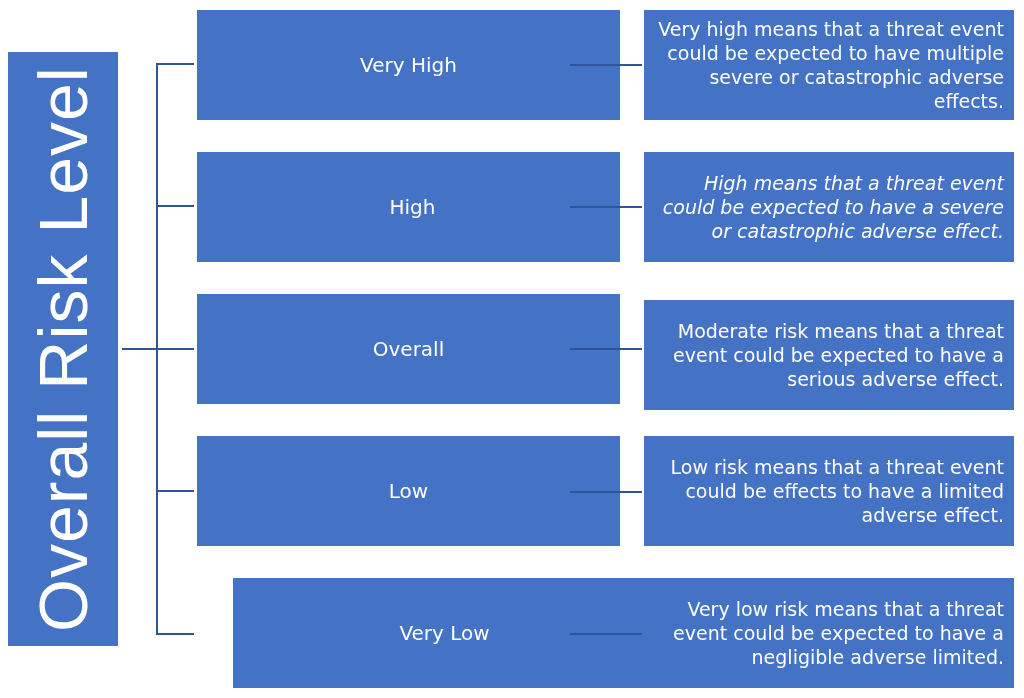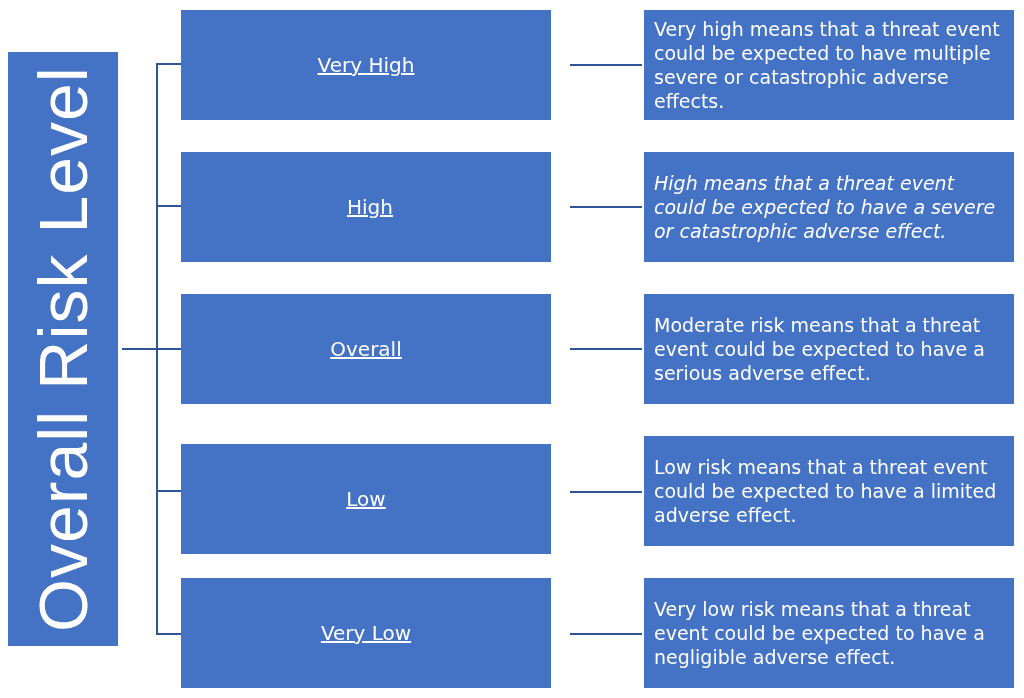--- a/index.html
+++ b/index.html
@@ -14,21 +14,21 @@
       overflow: hidden;
       font-family: "DejaVu Sans", "Liberation Sans", sans-serif;
     }
     .box {
       position: absolute;
       background: #4472C4;
       color: #ffffff;
       display: flex;
       align-items: center;
       justify-content: center;
-      text-align: left;
+      text-align: right;
       box-sizing: border-box;
     }
     .title-box {
       left: 8px;
       top: 52px;
       width: 110px;
       height: 594px;
     }
     .title-text {
       position: absolute;
@@ -36,25 +36,24 @@
       top: 50%;
       transform: translate(-50%, -50%) rotate(-90deg);
       white-space: nowrap;
       font-family: "Liberation Sans", "DejaVu Sans", sans-serif;
       font-size: 68px;
       line-height: 1;
       letter-spacing: 1px;
       color: #ffffff;
     }
     .level-box {
-      left: 181px;
-      width: 370px;
+      left: 197px;
+      width: 423px;
       height: 110px;
       font-size: 20px;
-      text-decoration: underline;
     }
     .desc-box {
       left: 644px;
       width: 370px;
       height: 110px;
       font-size: 19px;
       line-height: 24px;
       padding: 0 10px;
     }
     .line {
@@ -79,40 +78,40 @@
 
 <div class="box level-box" style="top:10px;">
   <span>Very High</span>
 </div>
 <div class="box level-box" style="top:152px;padding-left:8px;">
   <span>High</span>
 </div>
 <div class="box level-box" style="top:294px;">
   <span>Overall</span>
 </div>
-<div class="box level-box" style="top:436px;margin-top:8px;">
+<div class="box level-box" style="top:436px;">
   <span>Low</span>
 </div>
-<div class="box level-box" style="top:578px;">
+<div class="box level-box" style="top:578px;margin-left:36px;">
   <span>Very Low</span>
 </div>
 
 <div class="line" style="left:570px; top:64px; width:72px; height:2px;"></div>
 <div class="line" style="left:570px; top:206px; width:72px; height:2px;"></div>
 <div class="line" style="left:570px; top:348px; width:72px; height:2px;"></div>
 <div class="line" style="left:570px; top:491px; width:72px; height:2px;"></div>
 <div class="line" style="left:570px; top:633px; width:72px; height:2px;"></div>
 
 <div class="box desc-box" style="top:10px;">
   <span>Very high means that a threat event could be expected to have multiple severe or catastrophic adverse effects.</span>
 </div>
 <div class="box desc-box" style="top:152px;font-style:italic;">
   <span>High means that a threat event could be expected to have a severe or catastrophic adverse effect.</span>
 </div>
-<div class="box desc-box" style="top:294px;">
+<div class="box desc-box" style="top:300px;">
   <span>Moderate risk means that a threat event could be expected to have a serious adverse effect.</span>
 </div>
 <div class="box desc-box" style="top:436px;">
-  <span>Low risk means that a threat event could be expected to have a limited adverse effect.</span>
+  <span>Low risk means that a threat event could be effects to have a limited adverse effect.</span>
 </div>
 <div class="box desc-box" style="top:578px;">
-  <span>Very low risk means that a threat event could be expected to have a negligible adverse effect.</span>
+  <span>Very low risk means that a threat event could be expected to have a negligible adverse limited.</span>
 </div>
 
 </body></html>

